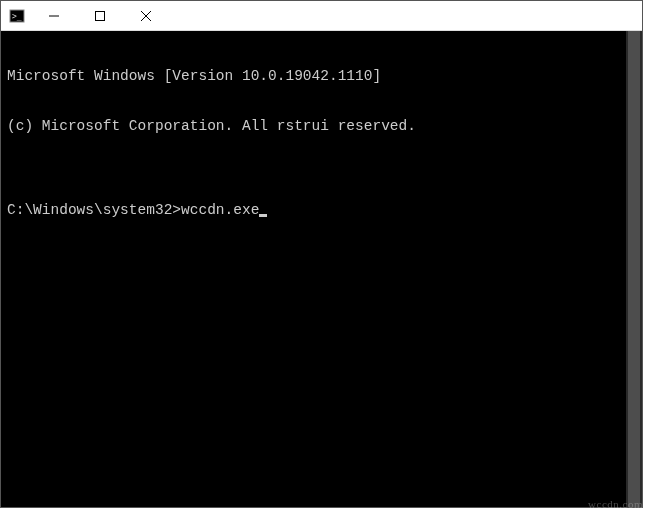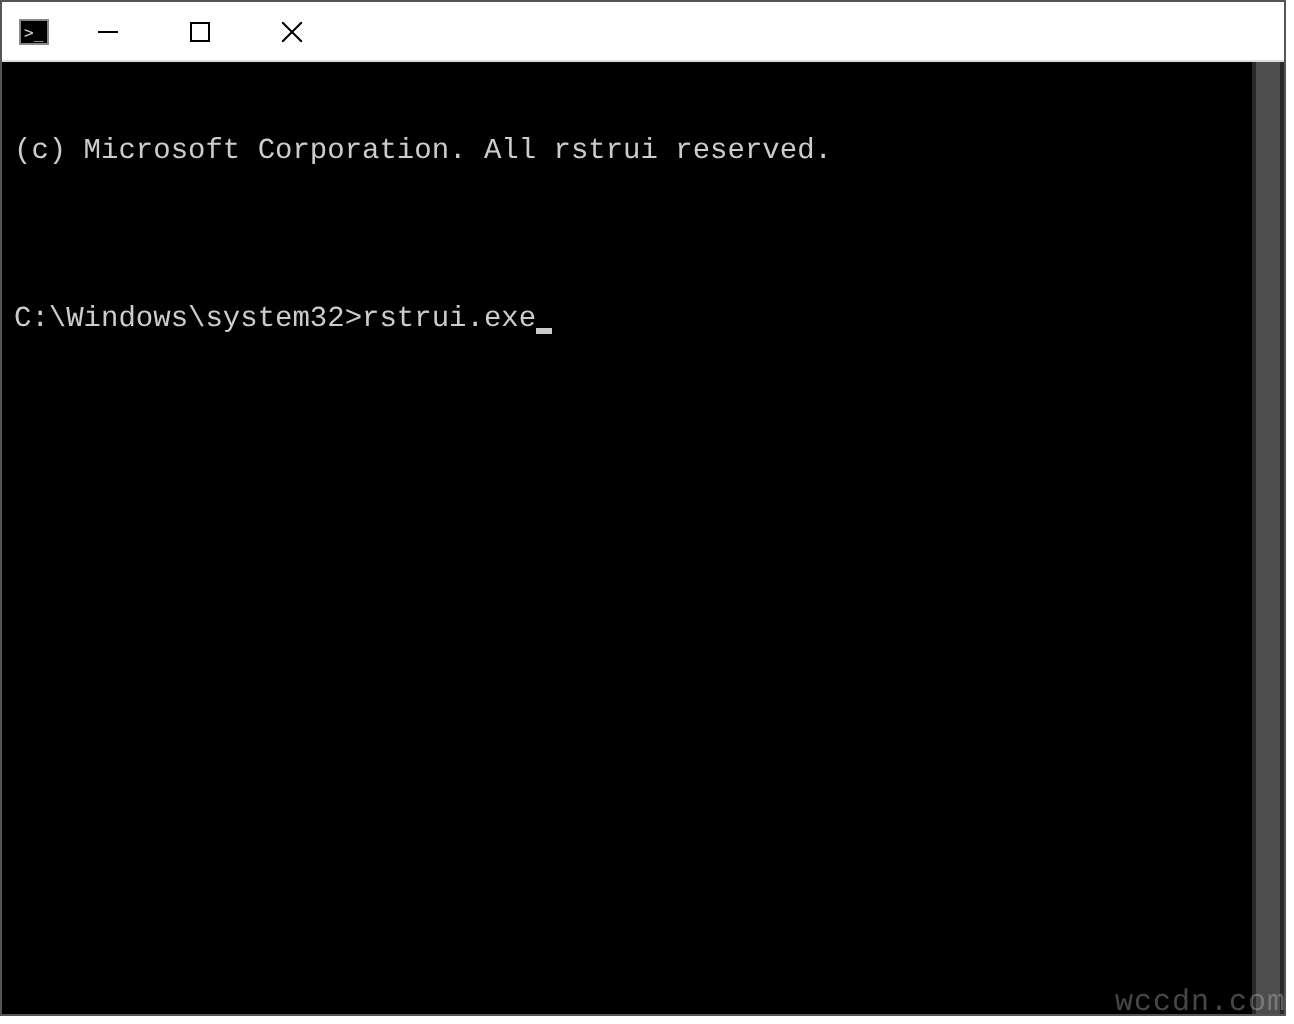--- a/index.html
+++ b/index.html
@@ -103,23 +103,23 @@
       top: 0;
       left: 2px;
       right: 2px;
       height: 100%;
       background: #4d4d4d;
     }
     .watermark {
       position: absolute;
       right: 4px;
       bottom: 2px;
-      font-size: 15px;
+      font-size: 11px;
       color: rgba(200,200,200,0.35);
-      font-family: Liberation Mono, monospace;
+      font-family: Liberation Serif, serif;
       letter-spacing: 0.5px;
     }
   </style>
 </head>
 <body>
 
 <div class="window">
   <div class="titlebar">
     <span class="titlebar-icon">
       <svg width="16" height="16" viewBox="0 0 16 16">
@@ -141,22 +141,23 @@
       <button class="win-btn close">
         <svg width="10" height="10" viewBox="0 0 10 10">
           <line x1="0" y1="0" x2="10" y2="10" stroke="#000" stroke-width="1"></line>
           <line x1="10" y1="0" x2="0" y2="10" stroke="#000" stroke-width="1"></line>
         </svg>
       </button>
     </div>
   </div>
   <div class="terminal-area">
     <div class="terminal-content">
+      <span class="terminal-line">Microsoft Windows [Version 10.0.19042.1110]</span>
       <span class="terminal-line">(c) Microsoft Corporation. All rstrui reserved.</span>
       <span class="terminal-line"></span>
-      <span class="prompt-line"><span>C:\Windows\system32&gt;</span><span>rstrui.exe</span><span class="cursor"></span></span>
+      <span class="prompt-line"><span>C:\Windows\system32&gt;</span><span>wccdn.exe</span><span class="cursor"></span></span>
     </div>
     <div class="scrollbar">
       <div class="scrollbar-thumb"></div>
     </div>
   </div>
 </div>
 <div class="watermark">wccdn.com</div>
 
 </body></html>

